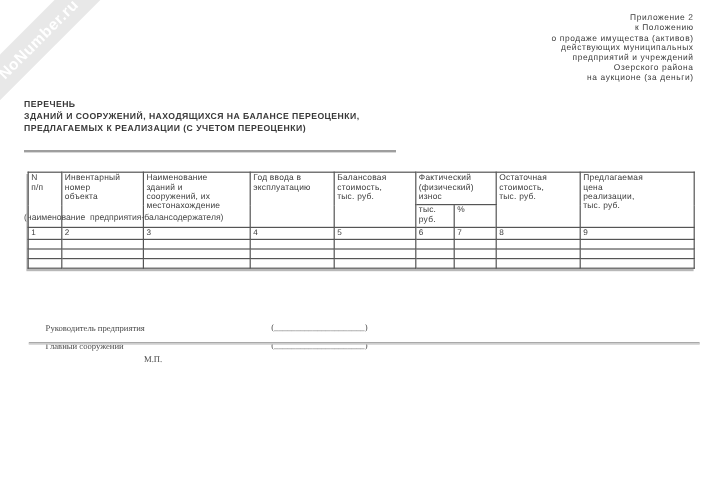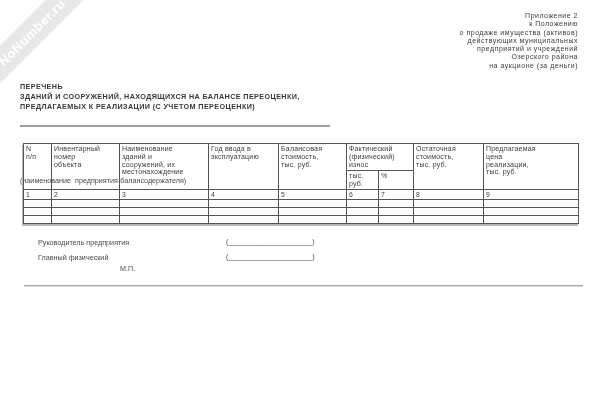--- a/index.html
+++ b/index.html
@@ -47,22 +47,22 @@
     font-size:7px; line-height:7.8px; letter-spacing:.2px;
     white-space:pre-line; overflow:hidden; color:#3b3b3b;
   }
   tr.trh1 { height:27px; }
   tr.trh2 { height:18px; }
   tr.trnums { height:8px; }
   tr.trempty { height:8px; }
   tr.trnums td { font-size:6.8px; line-height:7px; }
   
   .sig {
-    position:absolute; font-family:Liberation Sans, sans-serif;
-    font-size:7.2px; line-height:8px; color:#4a4a4a; white-space:pre;
+    position:absolute; font-family:Liberation Serif, serif;
+    font-size:7.2px; line-height:8px; color:#4a4a4a; white-space:pre;margin-top:31px;
   }
   .sig-director { left:38px; top:239px; }
   .sig-blank1   { left:226px; top:238px; }
   .sig-accountant { left:38px; top:254px; }
   .sig-blank2   { left:226px; top:253px; }
   .sig-stamp    { left:120px; top:265px; }
   
   .divider {
     position:absolute; left:24px; top:285px; width:559px; height:2px;
     background:#a9a9a9; border-bottom:1px solid #d8d8d8;
@@ -182,19 +182,19 @@
           <td></td>
       <td></td>
           <td></td>
       <td></td>
     </tr>
   </tbody>
     </table>
 
   <div class="sig sig-director">Руководитель предприятия</div>
   <div class="sig sig-blank1">(_____________________)</div>
-  <div class="sig sig-accountant">Главный физический</div>
+  <div class="sig sig-accountant">Главный сооружений</div>
   <div class="sig sig-blank2">(_____________________)</div>
   <div class="sig sig-stamp">М.П.</div>
 
   <div class="divider"></div>
 
 </div>
 
 </body></html>

